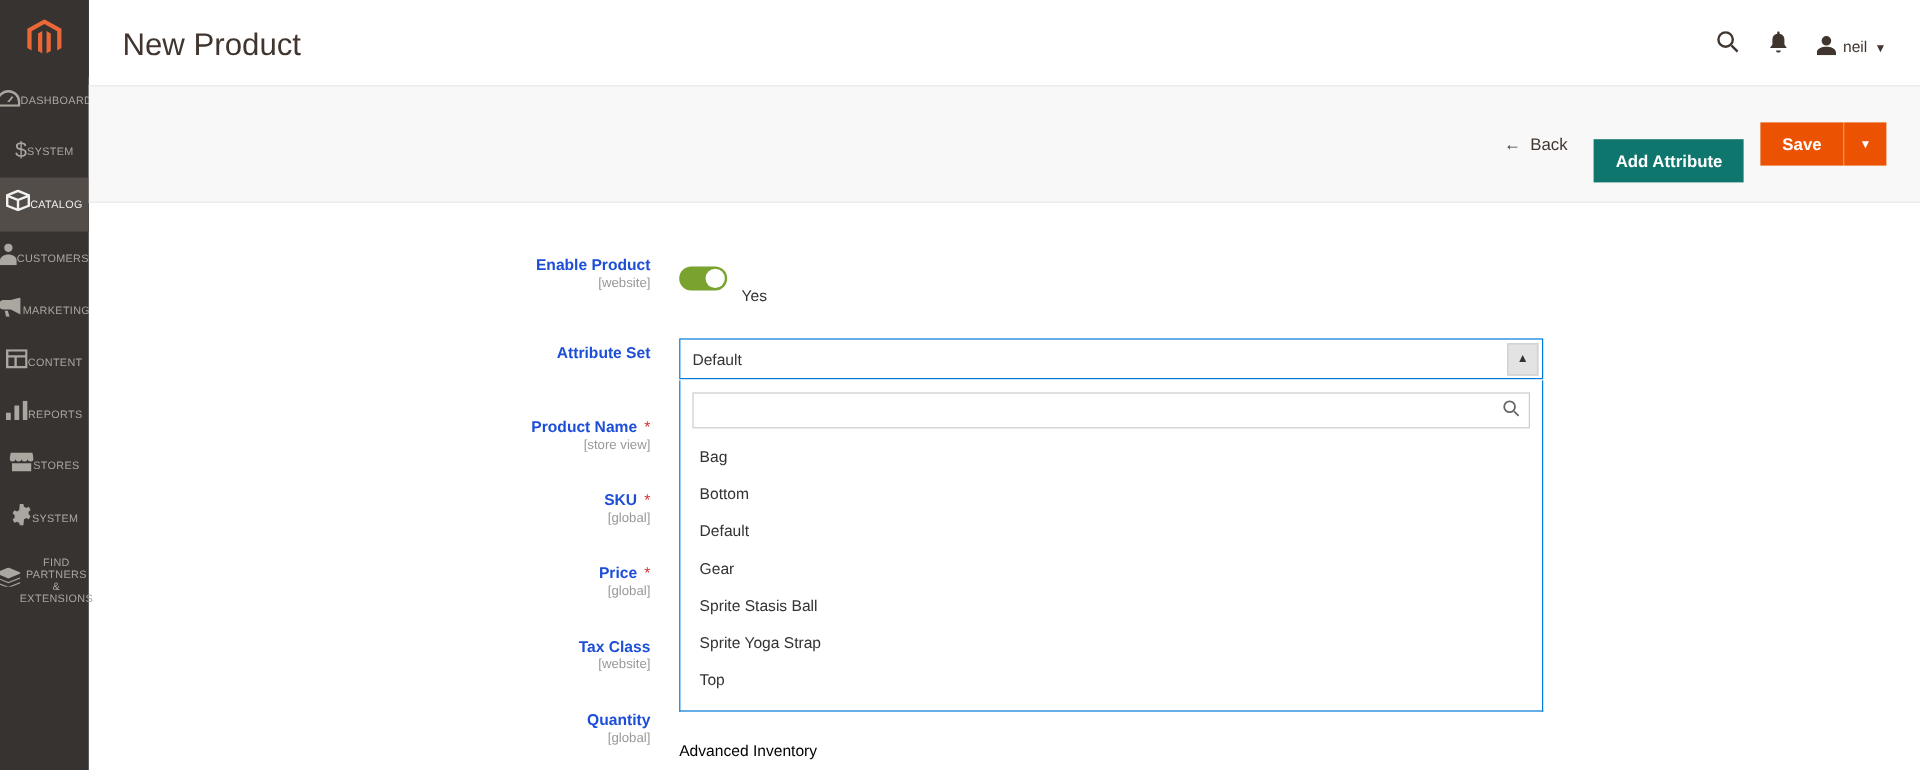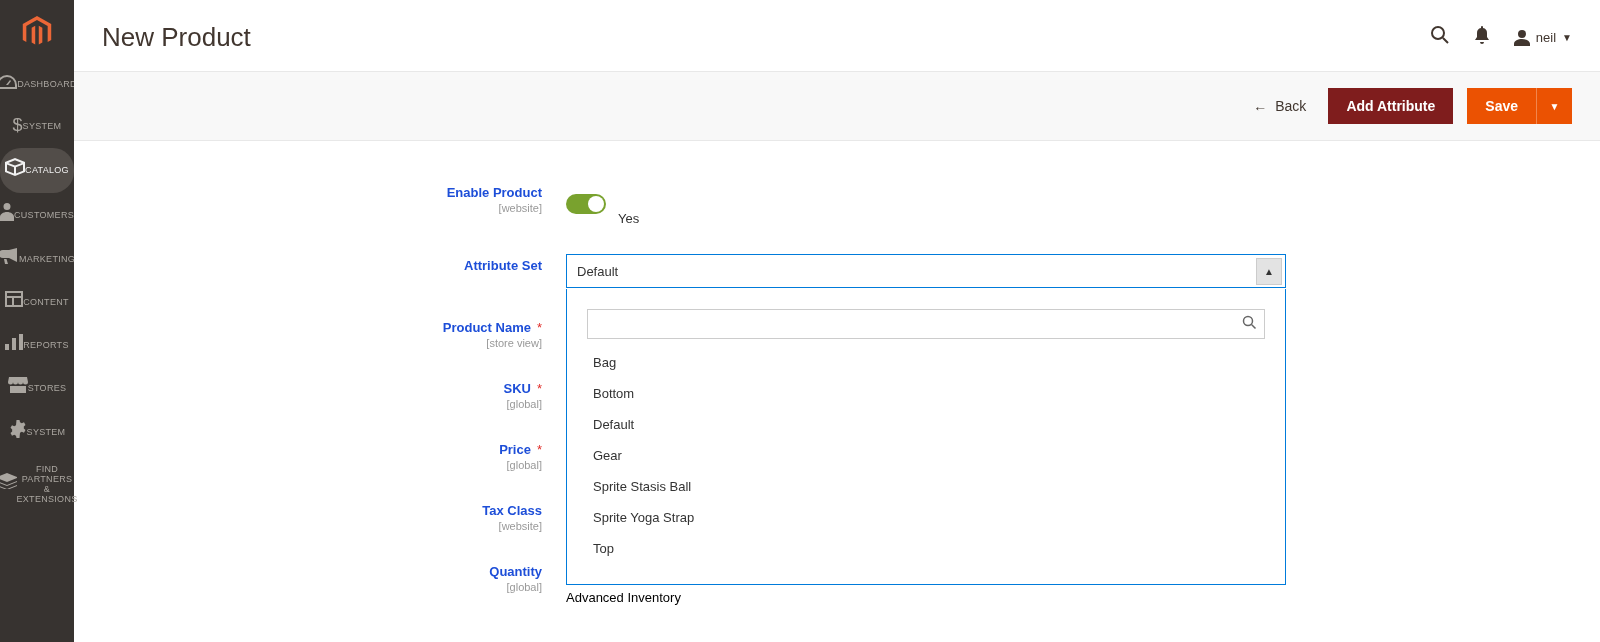--- a/index.html
+++ b/index.html
@@ -5,38 +5,38 @@
 * { margin: 0; padding: 0; box-sizing: border-box; }
 body { font-family: 'Helvetica Neue', Arial, sans-serif; font-size: 13px; color: #333; background: #fff; }
 
 .layout { display: flex; min-height: 642px; }
 
 
 .sidebar { width: 74px; background: #373330; display: flex; flex-direction: column; align-items: center; padding-top: 0; flex-shrink: 0; }
 .logo-cell { width: 74px; height: 64px; background: #373330; display: flex; align-items: center; justify-content: center; }
 .logo { width: 32px; height: 32px; }
 .nav-item { width: 74px; padding: 10px 4px 10px 4px; display: flex; flex-direction: row; align-items: center; justify-content: center; color: #aaa6a0; cursor: pointer; text-align: center; }
-.nav-item.active { background: #524d49; color: #f1f1f1; border-radius: 21px; }
+.nav-item.active { background: #524d49; color: #f1f1f1; }
 .nav-icon { font-size: 18px; margin-bottom: 4px; display: block; line-height: 1; }
 .nav-label { font-size: 9px; letter-spacing: 0.3px; line-height: 1.1; }
 
 
 .main { flex: 1; display: flex; flex-direction: column; min-width: 0; }
 .topbar { display: flex; align-items: center; padding: 22px 28px 18px 28px; }
 .page-title { font-size: 26px; font-weight: 400; color: #41362f; flex: 1; }
 .top-icons { display: flex; align-items: center; gap: 24px; }
 .top-icon { font-size: 18px; color: #41362f; cursor: pointer; }
-.user-chip { display: flex; align-items: center; gap: 6px; cursor: pointer; color: #41362f; font-size: 13px; }
+.user-chip { display: flex; align-items: flex-end; gap: 6px; cursor: pointer; color: #41362f; font-size: 13px; }
 .user-chip svg { width: 16px; height: 16px; }
 .caret { font-size: 10px; }
 
 .actionbar { background: #f8f8f8; border-top: 1px solid #e8e8e8; border-bottom: 1px solid #e8e8e8; padding: 16px 28px; display: flex; justify-content: flex-end; align-items: center; gap: 14px; }
 .back-link { display: flex; align-items: center; gap: 8px; color: #41362f; cursor: pointer; margin-right: 8px; font-size: 14px; }
 .btn { padding: 10px 18px; font-size: 14px; border: none; cursor: pointer; font-weight: 600; }
-.btn-secondary { background: #7f1d1d; color: #fff; }
+.btn-secondary { background: #0f766e; color: #fff; margin-top: 28px; }
 .save-group { display: flex; }
 .btn-primary { background: #eb5202; color: #fff; }
 .btn-primary-split { background: #eb5202; color: #fff; width: 36px; display: flex; align-items: center; justify-content: center; border-left: 1px solid rgba(255,255,255,.3); cursor: pointer; }
 
 
 .form-area { padding: 40px 40px 20px 40px; }
 .form-row { display: flex; align-items: flex-start; margin-bottom: 28px; }
 .form-label-col { width: 452px; text-align: right; padding-right: 24px; padding-top: 4px; flex-shrink: 0; }
 .form-label { font-size: 13px; color: #1d4ed8; font-weight: 600; }
 .form-scope { font-size: 11px; color: #999; display: block; margin-top: 2px; }
@@ -47,21 +47,21 @@
 .toggle-wrap { display: flex; align-items: center; gap: 12px; }
 .toggle { width: 40px; height: 20px; background: #79a22e; border-radius: 10px; position: relative; cursor: pointer; }
 .toggle-knob { position: absolute; right: 2px; top: 2px; width: 16px; height: 16px; background: #fff; border-radius: 50%; }
 .toggle-text { font-size: 13px; color: #333; margin-top: 30px; }
 
 
 .select-box { border: 1px solid #007bdb; height: 34px; display: flex; align-items: center; padding: 0 10px; background: #fff; cursor: pointer; }
 .select-text { flex: 1; font-size: 13px; color: #333; }
 .select-arrow-box { width: 26px; height: 27px; background: #e3e3e3; border: 1px solid #ccc; display: flex; align-items: center; justify-content: center; margin-right: -7px; font-size: 10px; color: #333; }
 
-.dropdown-panel { position: absolute; top: 35px; left: 0; right: 0; background: #fff; border: 1px solid #007bdb; border-top: none; z-index: 100; padding: 20px; }
+.dropdown-panel { position: absolute; top: 35px; left: 0; right: 0; background: #fff; border: 1px solid #007bdb; border-top: none; z-index: 100; padding: 10px; }
 .dropdown-search-wrap { position: relative; margin-bottom: 8px; }
 .dropdown-search { width: 100%; height: 30px; border: 1px solid #ccc; padding: 0 32px 0 8px; font-size: 13px; }
 .dropdown-search-icon { position: absolute; right: 8px; top: 50%; transform: translateY(-50%); color: #666; font-size: 14px; pointer-events: none; }
 .dropdown-list { }
 .dropdown-item { padding: 8px 6px; font-size: 13px; color: #333; cursor: pointer; }
 
 .adv-link { color: #000000; font-size: 13px; cursor: pointer; }
 </style>
 </head>
 <body>

